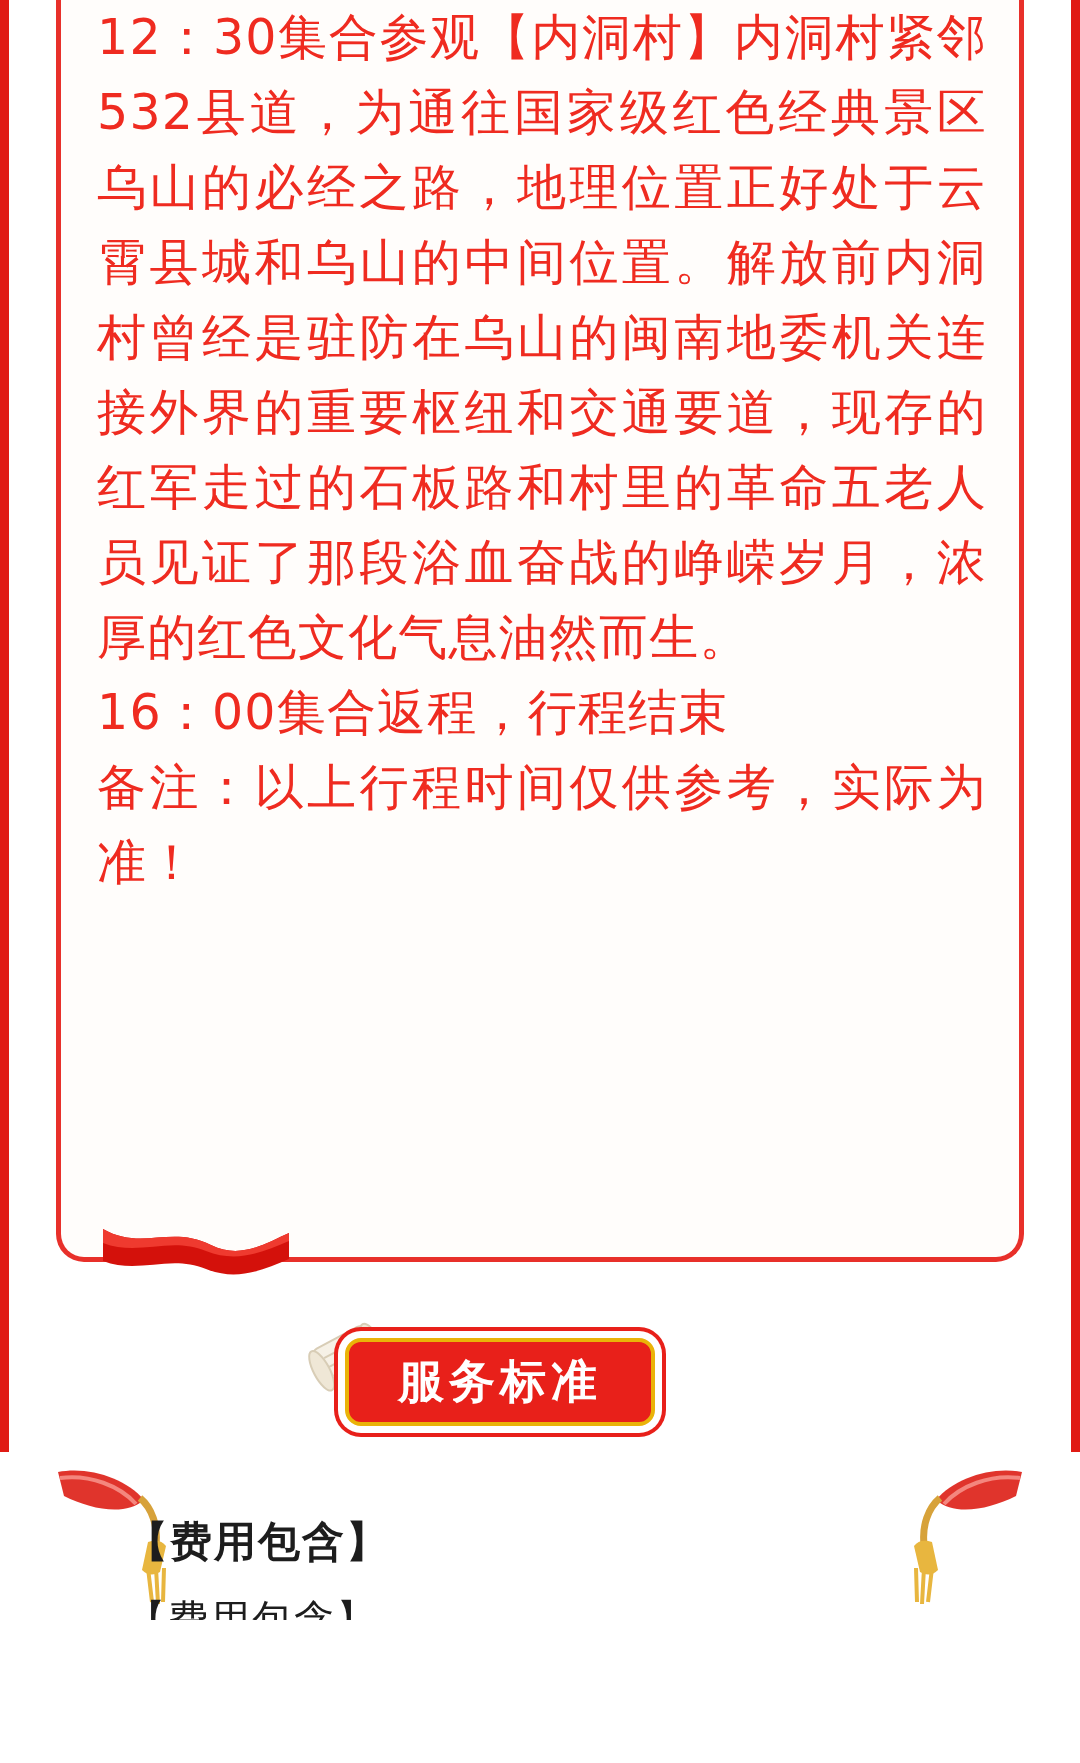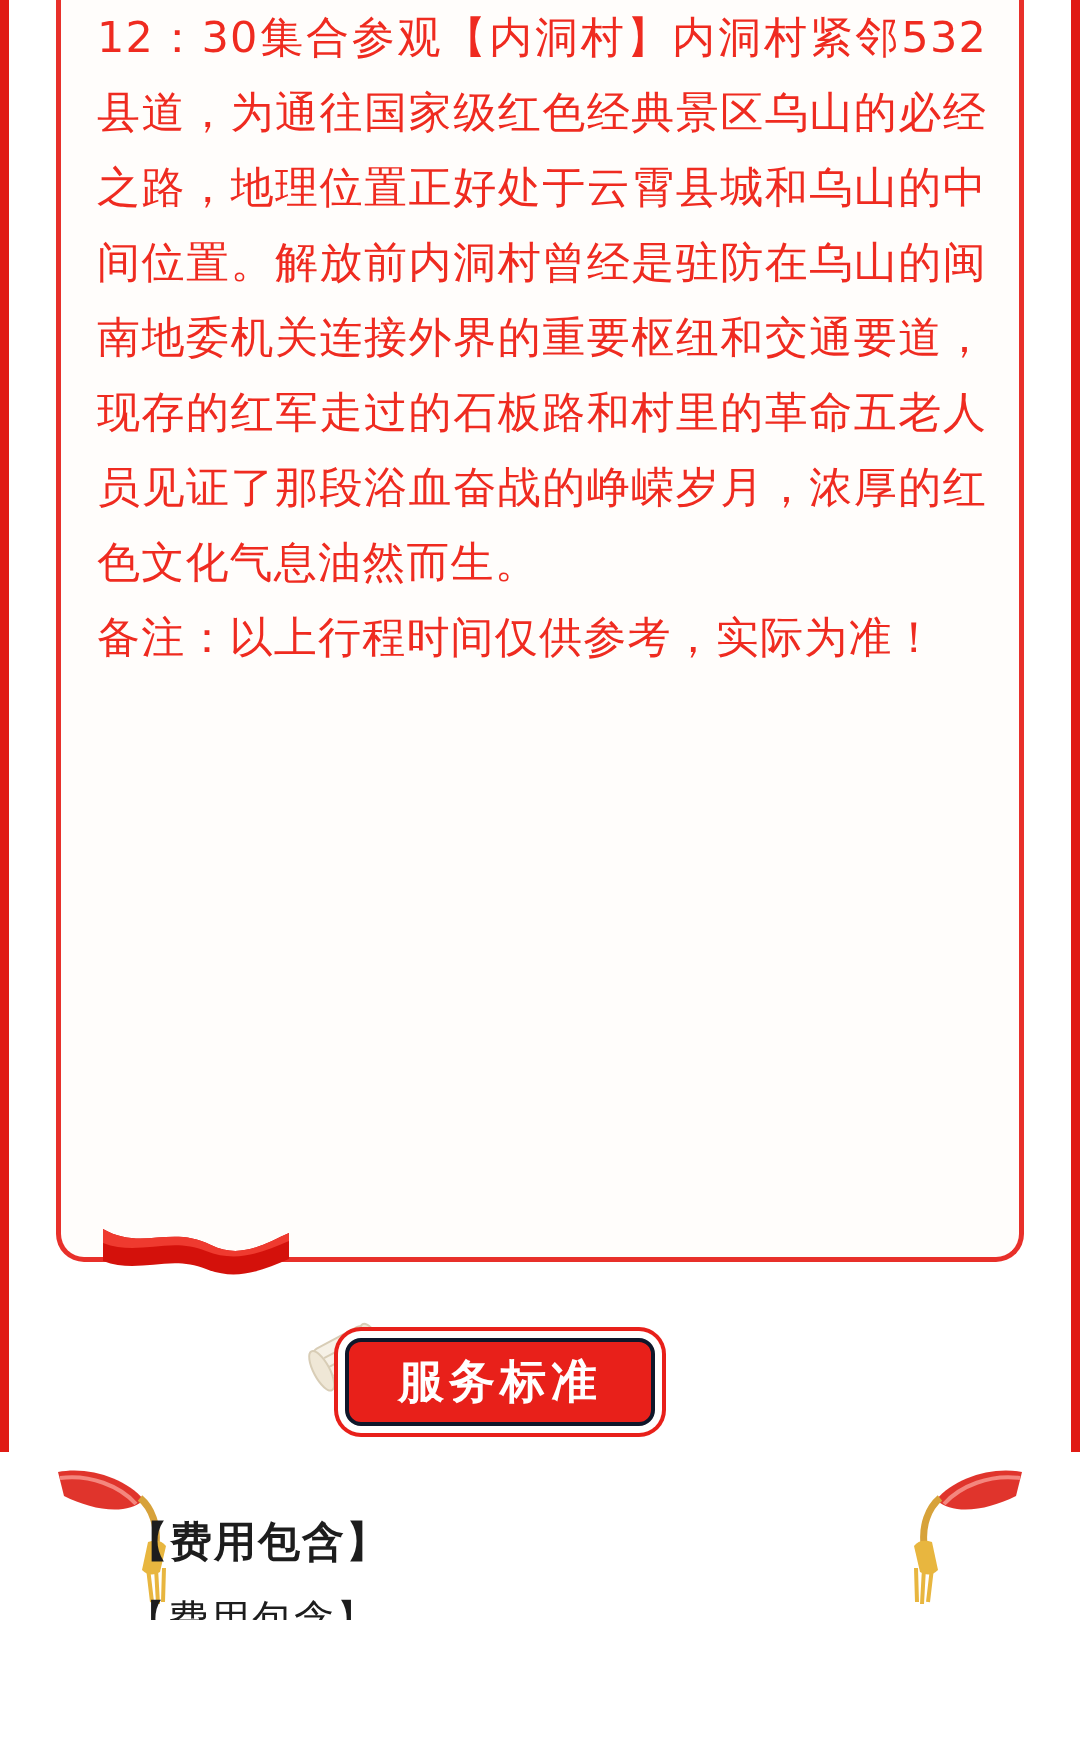--- a/index.html
+++ b/index.html
@@ -43,21 +43,21 @@
 
   .itinerary-body {
     position: absolute;
     left: 36px;
     top: 26px;
     width: 890px;
   }
 
   .para {
     color: #ef2b20;
-    font-size: 43px;
+    font-size: 49px;
     line-height: 75px;
     letter-spacing: 1.2px;
     text-align: justify;
     margin: 0;
     font-family: "DejaVu Sans", "Liberation Sans", sans-serif;
     font-weight: 500;
   }
 
   
   .ribbon {
@@ -83,21 +83,21 @@
     width: 90px;
     height: 84px;
   }
   .section-button {
     position: absolute;
     left: 345px;
     top: 28px;
     width: 310px;
     height: 88px;
     background: #e8201a;
-    border: 4px solid #0f172a;
+    border: 4px solid #eab308;
     border-radius: 16px;
     box-shadow: 0 0 0 7px #fff, 0 0 0 11px #e8201a;
     display: flex;
     align-items: center;
     justify-content: center;
   }
   .section-button span {
     color: #ffffff;
     font-size: 46px;
     letter-spacing: 5px;
@@ -153,20 +153,21 @@
   }
 </style>
 </head>
 <body>
 
 <div class="page-frame"></div>
 
 <div class="itinerary-card">
   <div class="itinerary-body">
     <p class="para">12：30集合参观【内洞村】内洞村紧邻532县道，为通往国家级红色经典景区乌山的必经之路，地理位置正好处于云霄县城和乌山的中间位置。解放前内洞村曾经是驻防在乌山的闽南地委机关连接外界的重要枢纽和交通要道，现存的红军走过的石板路和村里的革命五老人员见证了那段浴血奋战的峥嵘岁月，浓厚的红色文化气息油然而生。</p>
+    <p class="para">16：00集合返程，行程结束</p>
     <p class="para">备注：以上行程时间仅供参考，实际为准！</p>
   </div>
 
   <div class="ribbon">
     <svg width="190" height="62" viewBox="0 0 190 62">
       <path d="M2 10 C 40 32, 70 6, 110 26 C 140 41, 165 24, 188 14 L 188 40 C 160 52, 135 62, 105 50 C 68 35, 38 56, 2 42 Z" fill="#d4110b"></path>
       <path d="M2 10 C 40 32, 70 6, 110 26 C 140 41, 165 24, 188 14 L 188 22 C 160 34, 135 44, 105 32 C 68 17, 38 38, 2 24 Z" fill="#ef3a2f"></path>
     </svg>
   </div>
 </div>

